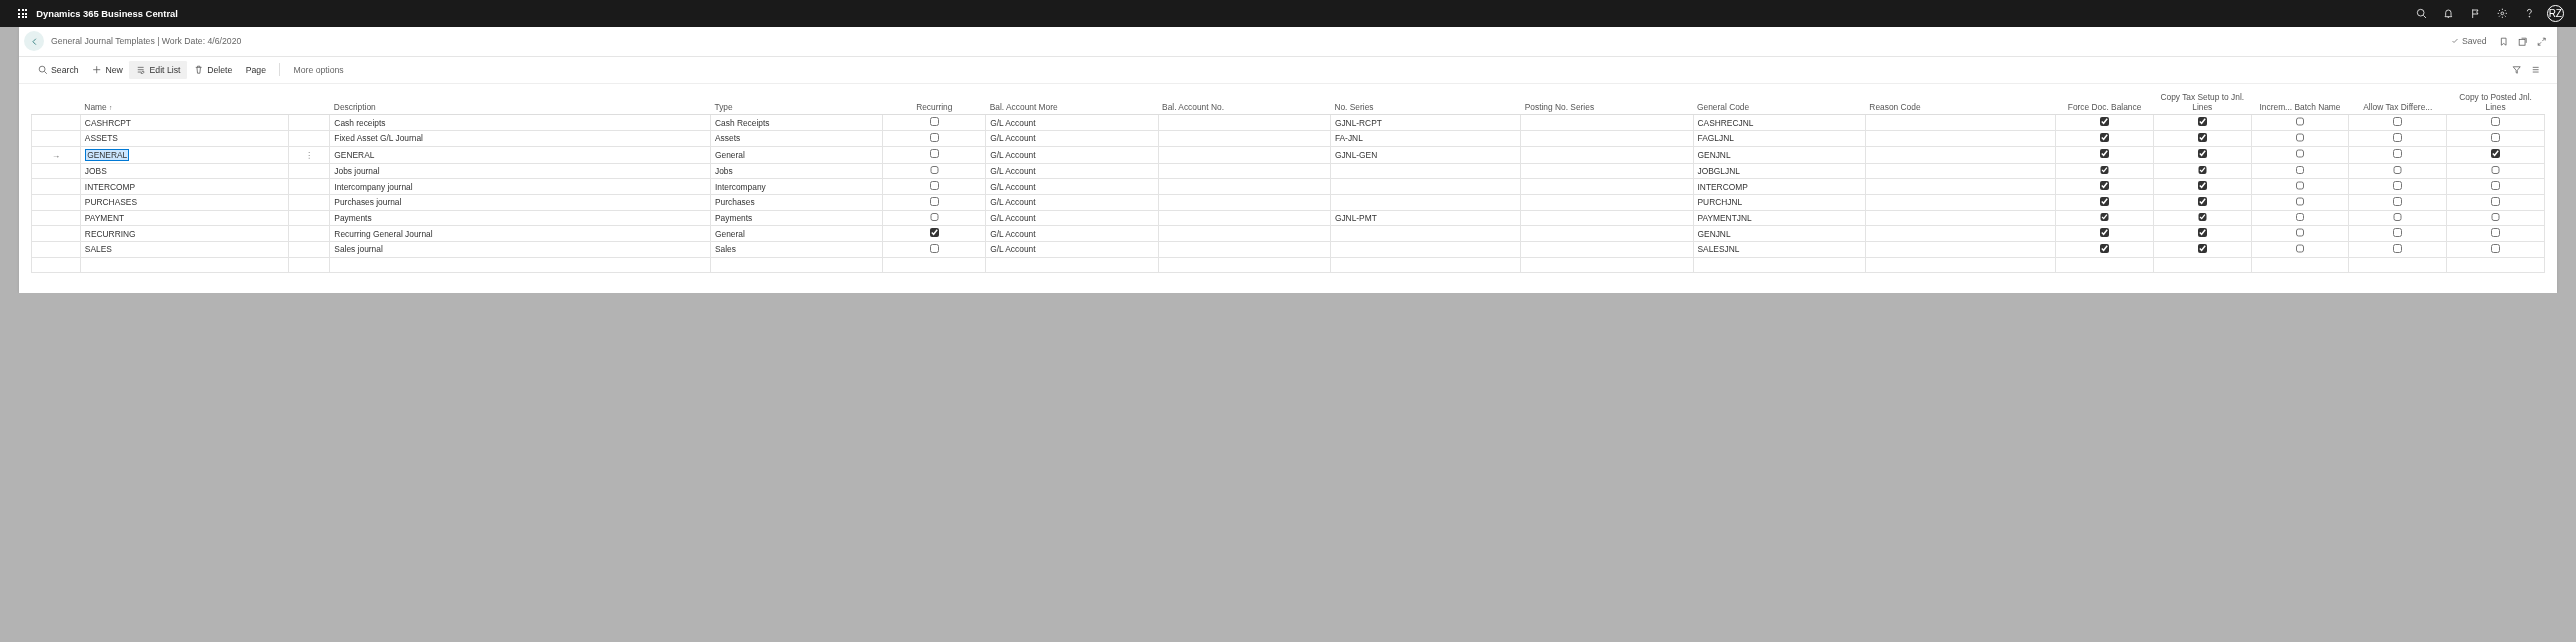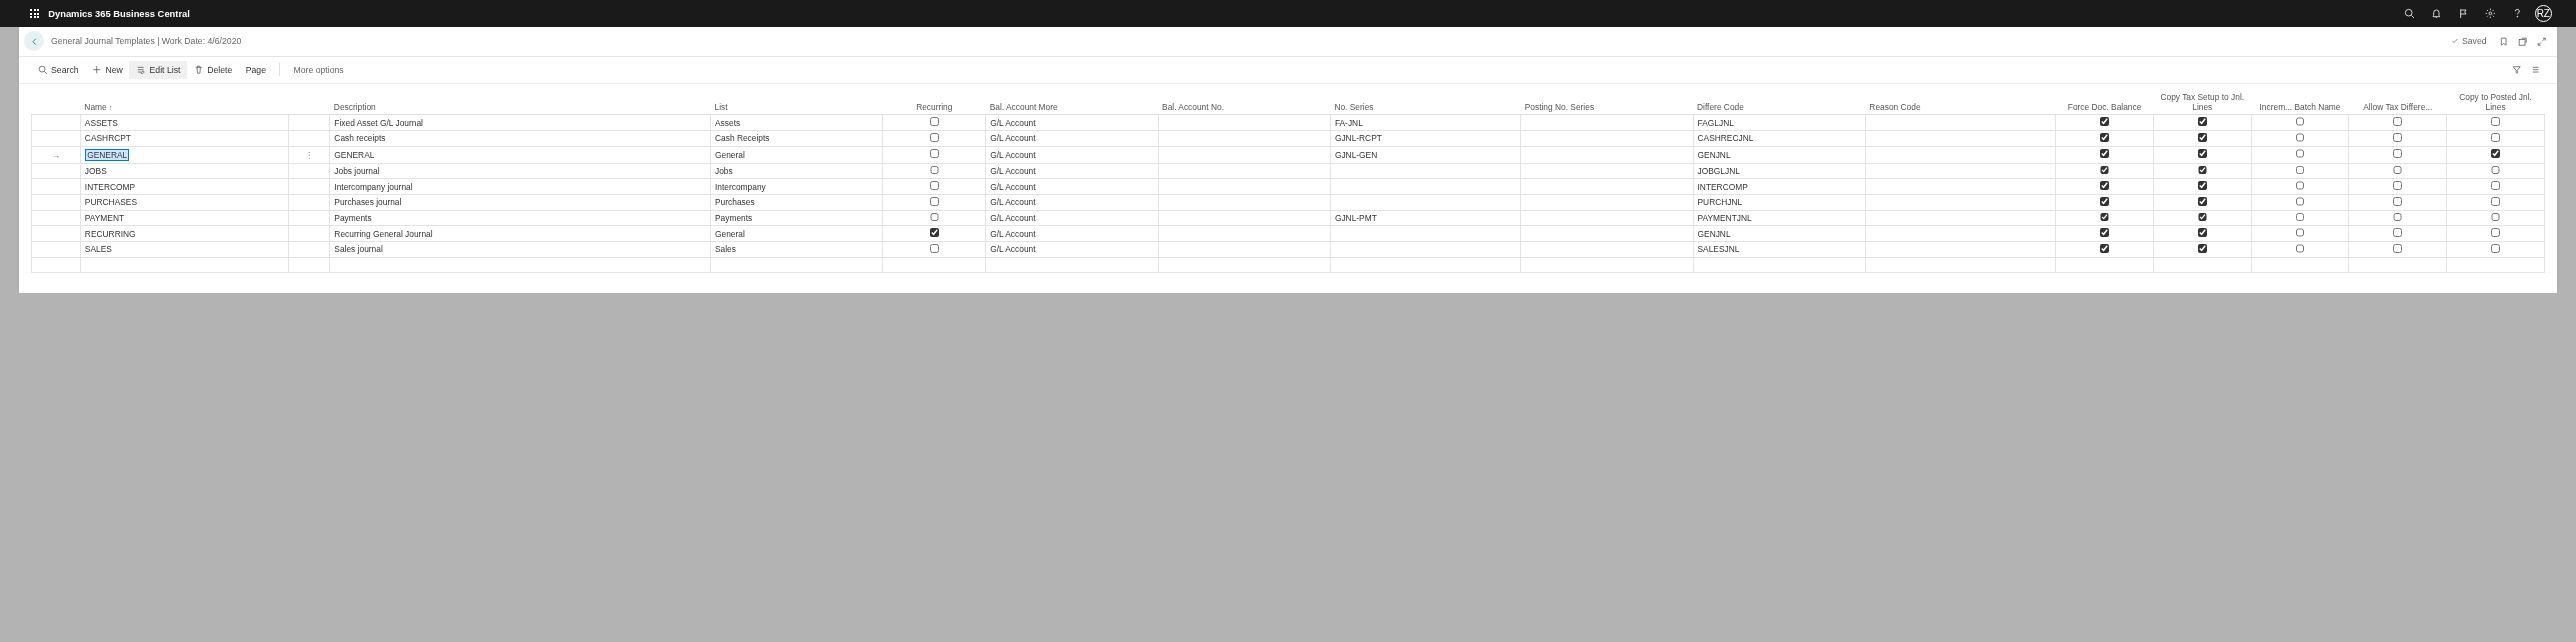--- a/index.html
+++ b/index.html
@@ -1,19 +1,19 @@
 <!DOCTYPE html>
 <html style="font-size:10.7px"><head>
 <meta charset="utf-8">
 <style>
   * { box-sizing: border-box; margin: 0; padding: 0; }
   body { font-family: "Segoe UI", Arial, sans-serif; font-size: 8.7px; background: #b3b3b3; color: #333; }
   
   
-  .topbar { background: #1a1a1a; height: 27px; display: flex; align-items: center; color: #fff; padding: 0 24px; }
+  .topbar { background: #1a1a1a; height: 27px; display: flex; align-items: center; color: #fff; padding: 0 12px; }
   .topbar .waffle { width: 21.5px; height: 27px; display: flex; align-items: center; justify-content: center; cursor: pointer; }
   .waffle-grid { display: grid; grid-template-columns: repeat(3, 2px); grid-template-rows: repeat(3, 2px); gap: 1.3px; }
   .waffle-grid span { background: #fff; width: 2px; height: 2px; }
   .topbar .title { font-size: 9.4px; font-weight: 600; margin-left: 2.7px; }
   .topbar .spacer { flex: 1; }
   .topbar .icon-btn { width: 27px; height: 27px; display: flex; align-items: center; justify-content: center; cursor: pointer; }
   .topbar svg { width: 10.7px; height: 10.7px; stroke: #fff; fill: none; stroke-width: 1.2; }
   .avatar-circle { width: 17.4px; height: 17.4px; border: 0.7px solid #fff; border-radius: 50%; display: flex; align-items: center; justify-content: center; font-size: 10px; color: #fff; margin-left: 4px; cursor: pointer; }
   
   
@@ -220,67 +220,67 @@
           <col class="c-chk">
           <col class="c-chk">
           <col class="c-chk">
       </colgroup>
       <thead>
         <tr>
           <th></th>
           <th><span>Name</span> <span class="sort-arrow">↑</span></th>
           <th></th>
           <th>Description</th>
-          <th>List</th>
+          <th>Type</th>
           <th class="center">Recurring</th>
           <th>Bal. Account More</th>
           <th>Bal. Account No.</th>
           <th>No. Series</th>
           <th>Posting No. Series</th>
-          <th>Differe Code</th>
+          <th>General Code</th>
           <th>Reason Code</th>
           <th class="center">Force Doc. Balance</th>
           <th class="center">Copy Tax Setup to Jnl. Lines</th>
           <th class="center">Increm... Batch Name</th>
           <th class="center">Allow Tax Differe...</th>
           <th class="center">Copy to Posted Jnl. Lines</th>
         </tr>
       </thead>
       <tbody id="grid-body">
           <tr>
             <td class="row-indicator"></td>
+            <td><span>CASHRCPT</span></td>
+            <td class="menu-dots"></td>
+            <td>Cash receipts</td>
+            <td>Cash Receipts</td>
+            <td class="center"><input type="checkbox" class="chk" style=""></td>
+            <td>G/L Account</td>
+            <td></td>
+            <td>GJNL-RCPT</td>
+            <td></td>
+            <td>CASHRECJNL</td>
+            <td></td>
+            <td class="center"><input type="checkbox" class="chk" checked="" style=""></td>
+            <td class="center"><input type="checkbox" class="chk" checked="" style=""></td>
+            <td class="center"><input type="checkbox" class="chk" style=""></td>
+            <td class="center"><input type="checkbox" class="chk" style=""></td>
+            <td class="center"><input type="checkbox" class="chk" style=""></td>
+          </tr>
+          <tr>
+            <td class="row-indicator"></td>
             <td><span>ASSETS</span></td>
             <td class="menu-dots"></td>
             <td>Fixed Asset G/L Journal</td>
             <td>Assets</td>
             <td class="center"><input type="checkbox" class="chk" style=""></td>
             <td>G/L Account</td>
             <td></td>
             <td>FA-JNL</td>
             <td></td>
             <td>FAGLJNL</td>
-            <td></td>
-            <td class="center"><input type="checkbox" class="chk" checked="" style=""></td>
-            <td class="center"><input type="checkbox" class="chk" checked="" style=""></td>
-            <td class="center"><input type="checkbox" class="chk" style=""></td>
-            <td class="center"><input type="checkbox" class="chk" style=""></td>
-            <td class="center"><input type="checkbox" class="chk" style=""></td>
-          </tr>
-          <tr>
-            <td class="row-indicator"></td>
-            <td><span>CASHRCPT</span></td>
-            <td class="menu-dots"></td>
-            <td>Cash receipts</td>
-            <td>Cash Receipts</td>
-            <td class="center"><input type="checkbox" class="chk" style=""></td>
-            <td>G/L Account</td>
-            <td></td>
-            <td>GJNL-RCPT</td>
-            <td></td>
-            <td>CASHRECJNL</td>
             <td></td>
             <td class="center"><input type="checkbox" class="chk" checked="" style=""></td>
             <td class="center"><input type="checkbox" class="chk" checked="" style=""></td>
             <td class="center"><input type="checkbox" class="chk" style=""></td>
             <td class="center"><input type="checkbox" class="chk" style=""></td>
             <td class="center"><input type="checkbox" class="chk" style=""></td>
           </tr>
           <tr>
             <td class="row-indicator">→</td>
             <td><span class="cell-active-name">GENERAL</span></td>

